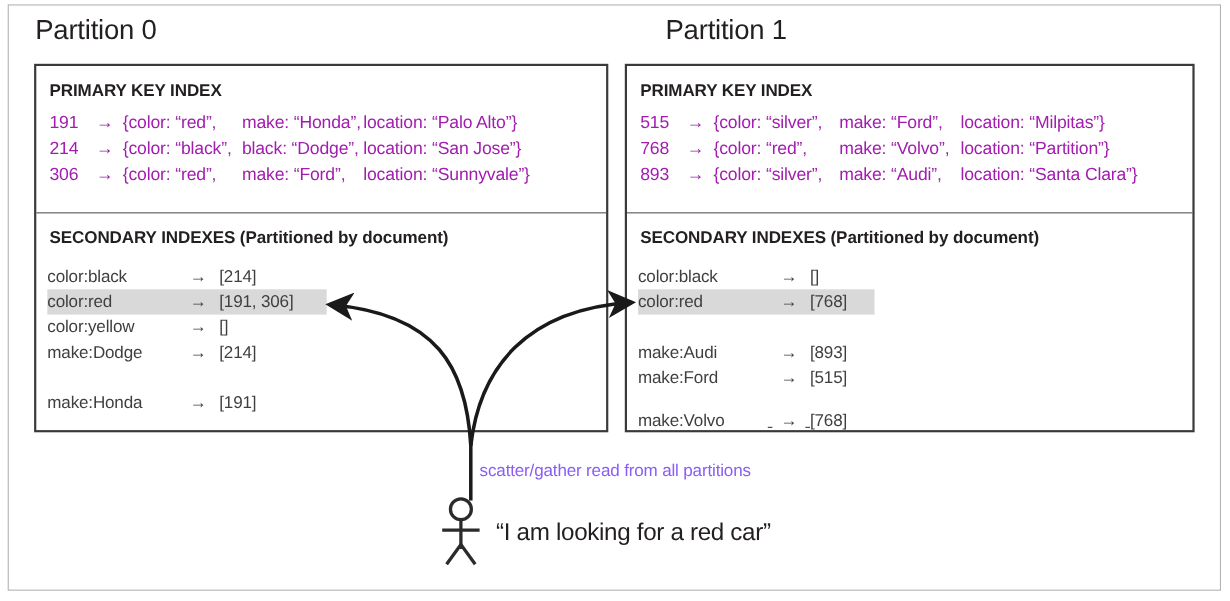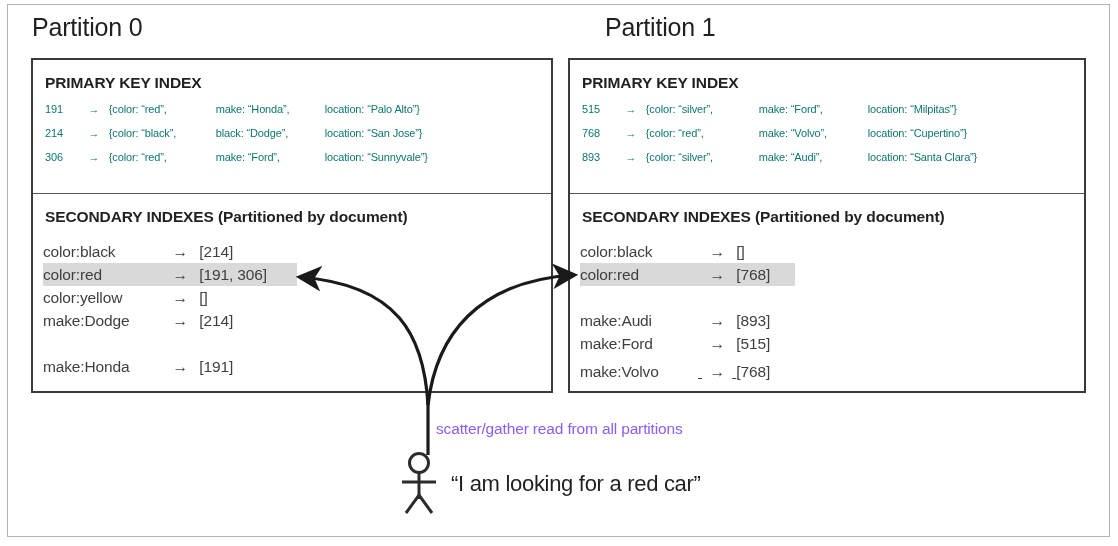--- a/index.html
+++ b/index.html
@@ -20,21 +20,21 @@
     position:absolute;border:2px solid #3a3a3a;box-sizing:border-box;background:#fff;
   }
   .section-divider{
     position:absolute;height:0;border-top:1.5px solid #555;left:0;right:0;
   }
   .section-heading{
     position:absolute;font-size:15.5px;font-weight:700;color:#231f20;
     letter-spacing:-0.1px;white-space:nowrap;
   }
   .pk-row{
-    position:absolute;font-size:11px;color:#0f766e;white-space:nowrap;
+    position:absolute;font-size:16px;color:#a21caf;white-space:nowrap;
     letter-spacing:-0.15px;
   }
   .pk-row .pk-id{display:inline-block;text-align:left;}
   .pk-row .arrow{display:inline-block;text-align:center;}
   .pk-row .kv-color{display:inline-block;text-align:left;}
   .pk-row .kv-make{display:inline-block;text-align:left;}
   .pk-row .kv-loc{display:inline-block;text-align:left;}
 
   .sec-row{
     position:absolute;font-size:15.5px;color:#3f3f3f;white-space:nowrap;
@@ -133,21 +133,21 @@
       <span class="kv-color" style="width:110px">{color: “silver”,</span>
       <span class="kv-make" style="width:106px">make: “Ford”,</span>
       <span class="kv-loc">location: “Milpitas”}</span>
     </div>
 
     <div class="pk-row" style="left:12px;top:67px;">
       <span class="pk-id" style="width:34px">768</span>
       <span class="arrow" style="width:24px">→</span>
       <span class="kv-color" style="width:110px">{color: “red”,</span>
       <span class="kv-make" style="width:106px">make: “Volvo”,</span>
-      <span class="kv-loc">location: “Cupertino”}</span>
+      <span class="kv-loc">location: “Partition”}</span>
     </div>
 
     <div class="pk-row" style="left:12px;top:91px;">
       <span class="pk-id" style="width:34px">893</span>
       <span class="arrow" style="width:24px">→</span>
       <span class="kv-color" style="width:110px">{color: “silver”,</span>
       <span class="kv-make" style="width:106px">make: “Audi”,</span>
       <span class="kv-loc">location: “Santa Clara”}</span>
     </div>
 
@@ -168,21 +168,21 @@
     <div class="sec-row" style="left:10px;top:249px;width:215px;">
       <span class="term" style="width:118px">make:Audi</span>
       <span class="arrow" style="width:30px">→</span>
       <span class="posting">[893]</span>
     </div>
     <div class="sec-row" style="left:10px;top:272px;width:215px;">
       <span class="term" style="width:118px">make:Ford</span>
       <span class="arrow" style="width:30px">→</span>
       <span class="posting">[515]</span>
     </div>
-    <div class="sec-row" style="left:10px;top:300px;width:215px;text-decoration:underline;">
+    <div class="sec-row" style="left:10px;top:311px;width:215px;text-decoration:underline;">
       <span class="term" style="width:118px">make:Volvo</span>
       <span class="arrow" style="width:30px">→</span>
       <span class="posting">[768]</span>
     </div>
   </div>
 
   <svg class="overlay" viewBox="0 0 1103 533" xmlns="http://www.w3.org/2000/svg">
     <defs>
       <marker id="ah" viewBox="0 0 12 12" refX="10" refY="6" markerWidth="8" markerHeight="8" orient="auto-start-reverse">
         <path d="M 0 0 L 12 6 L 0 12 L 3.2 6 Z" fill="#1a1a1a"></path>

